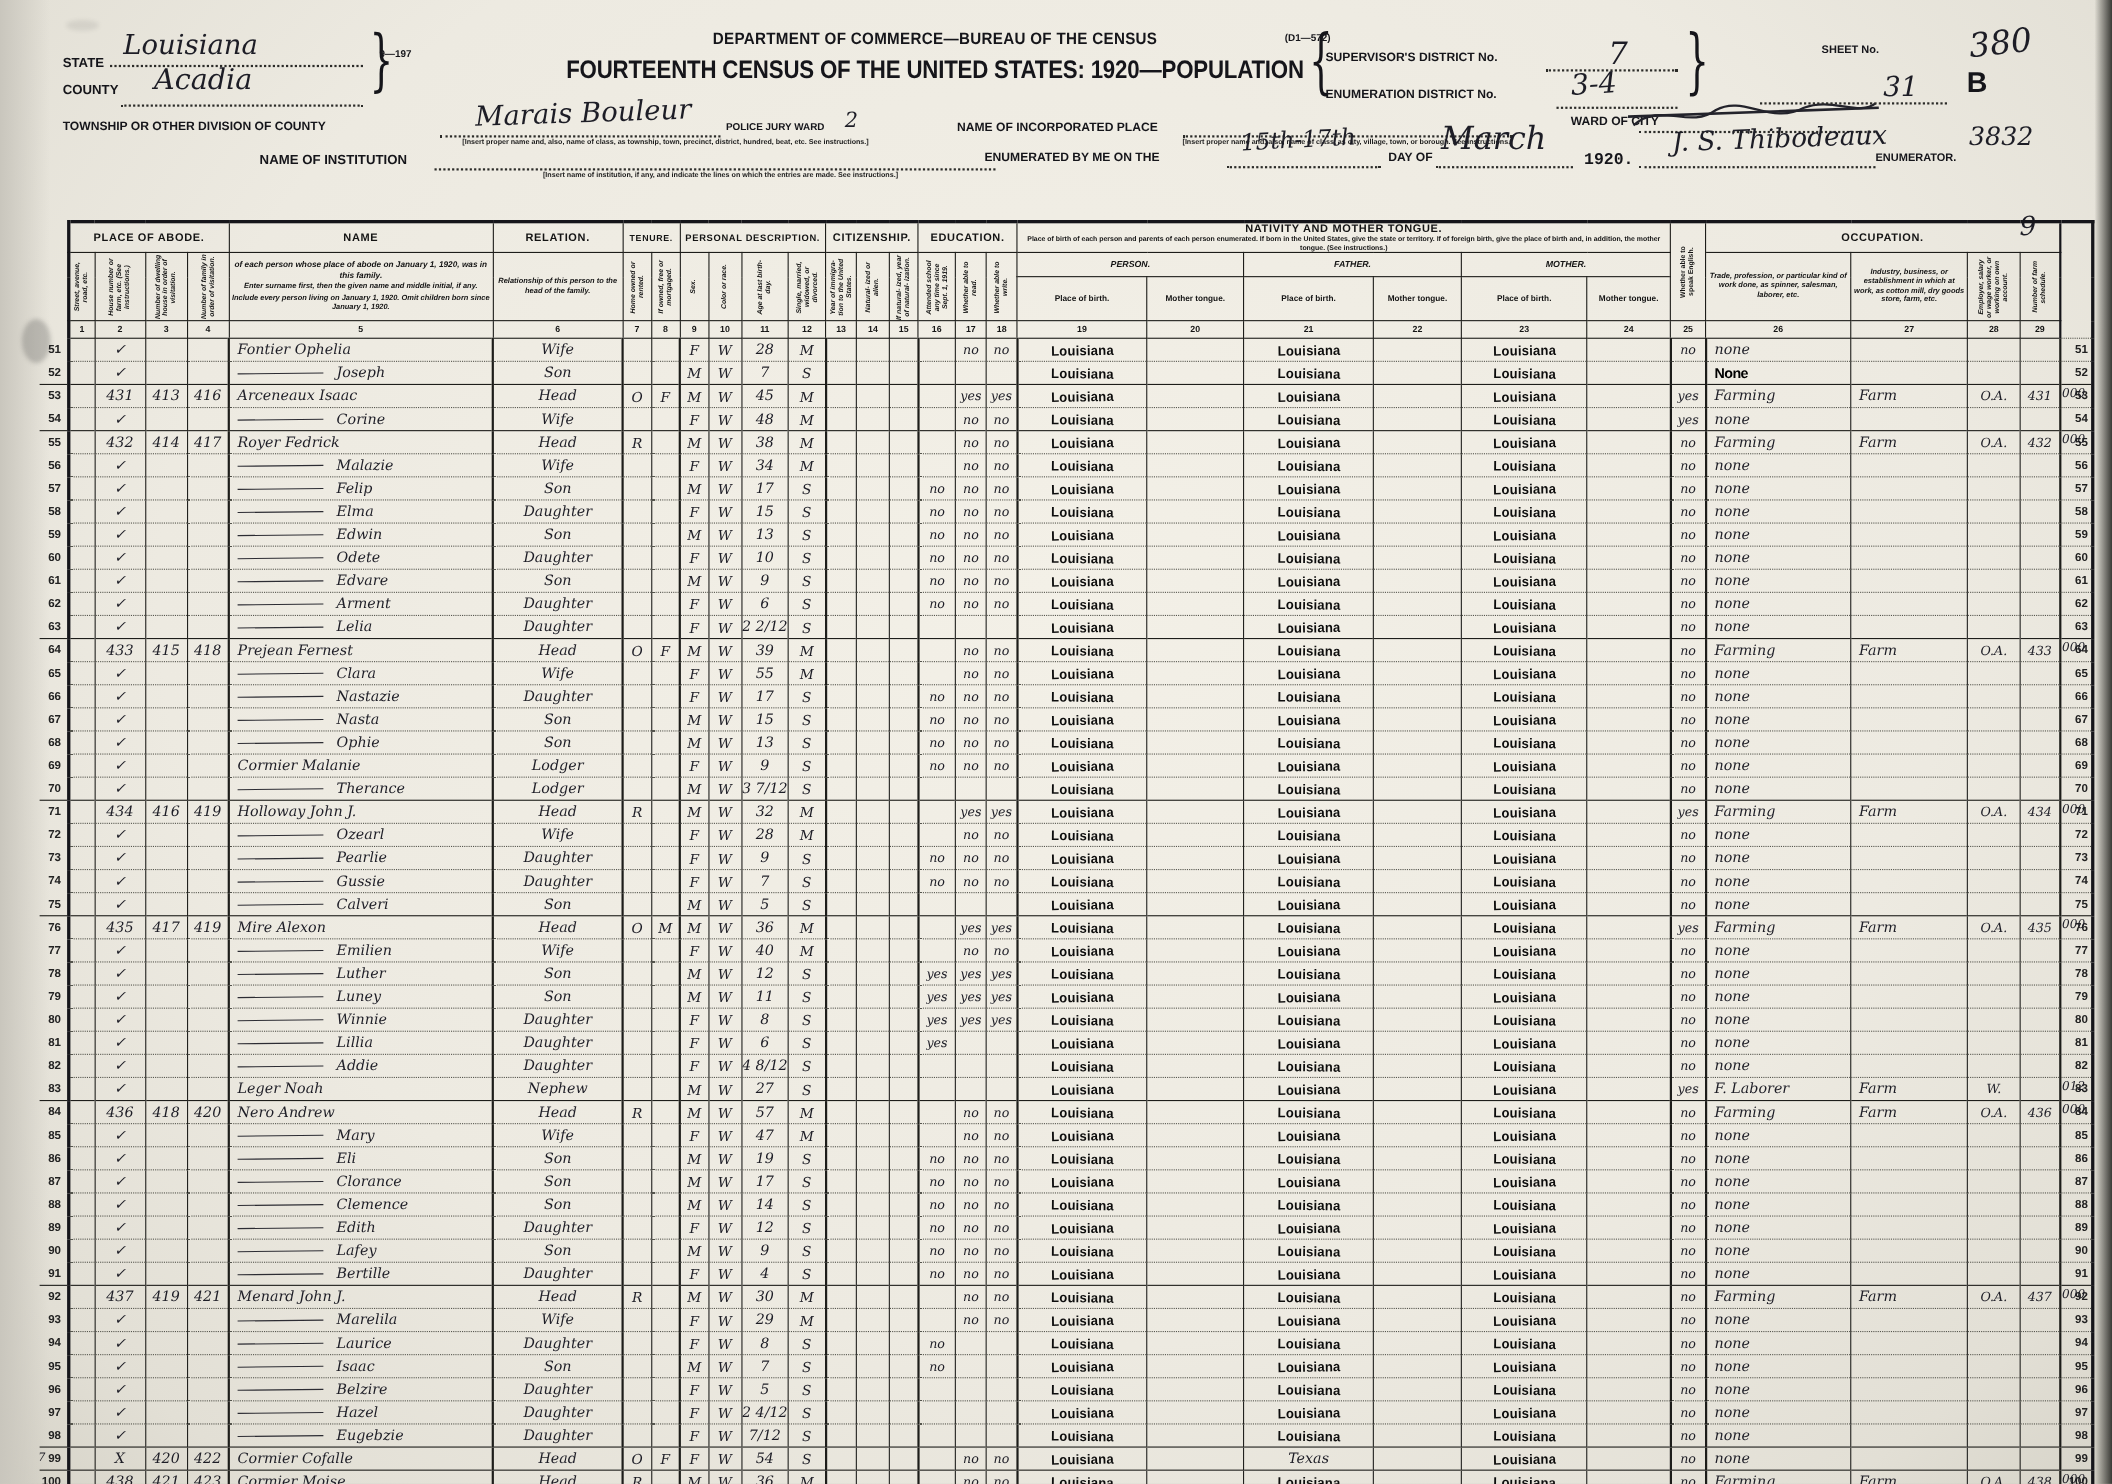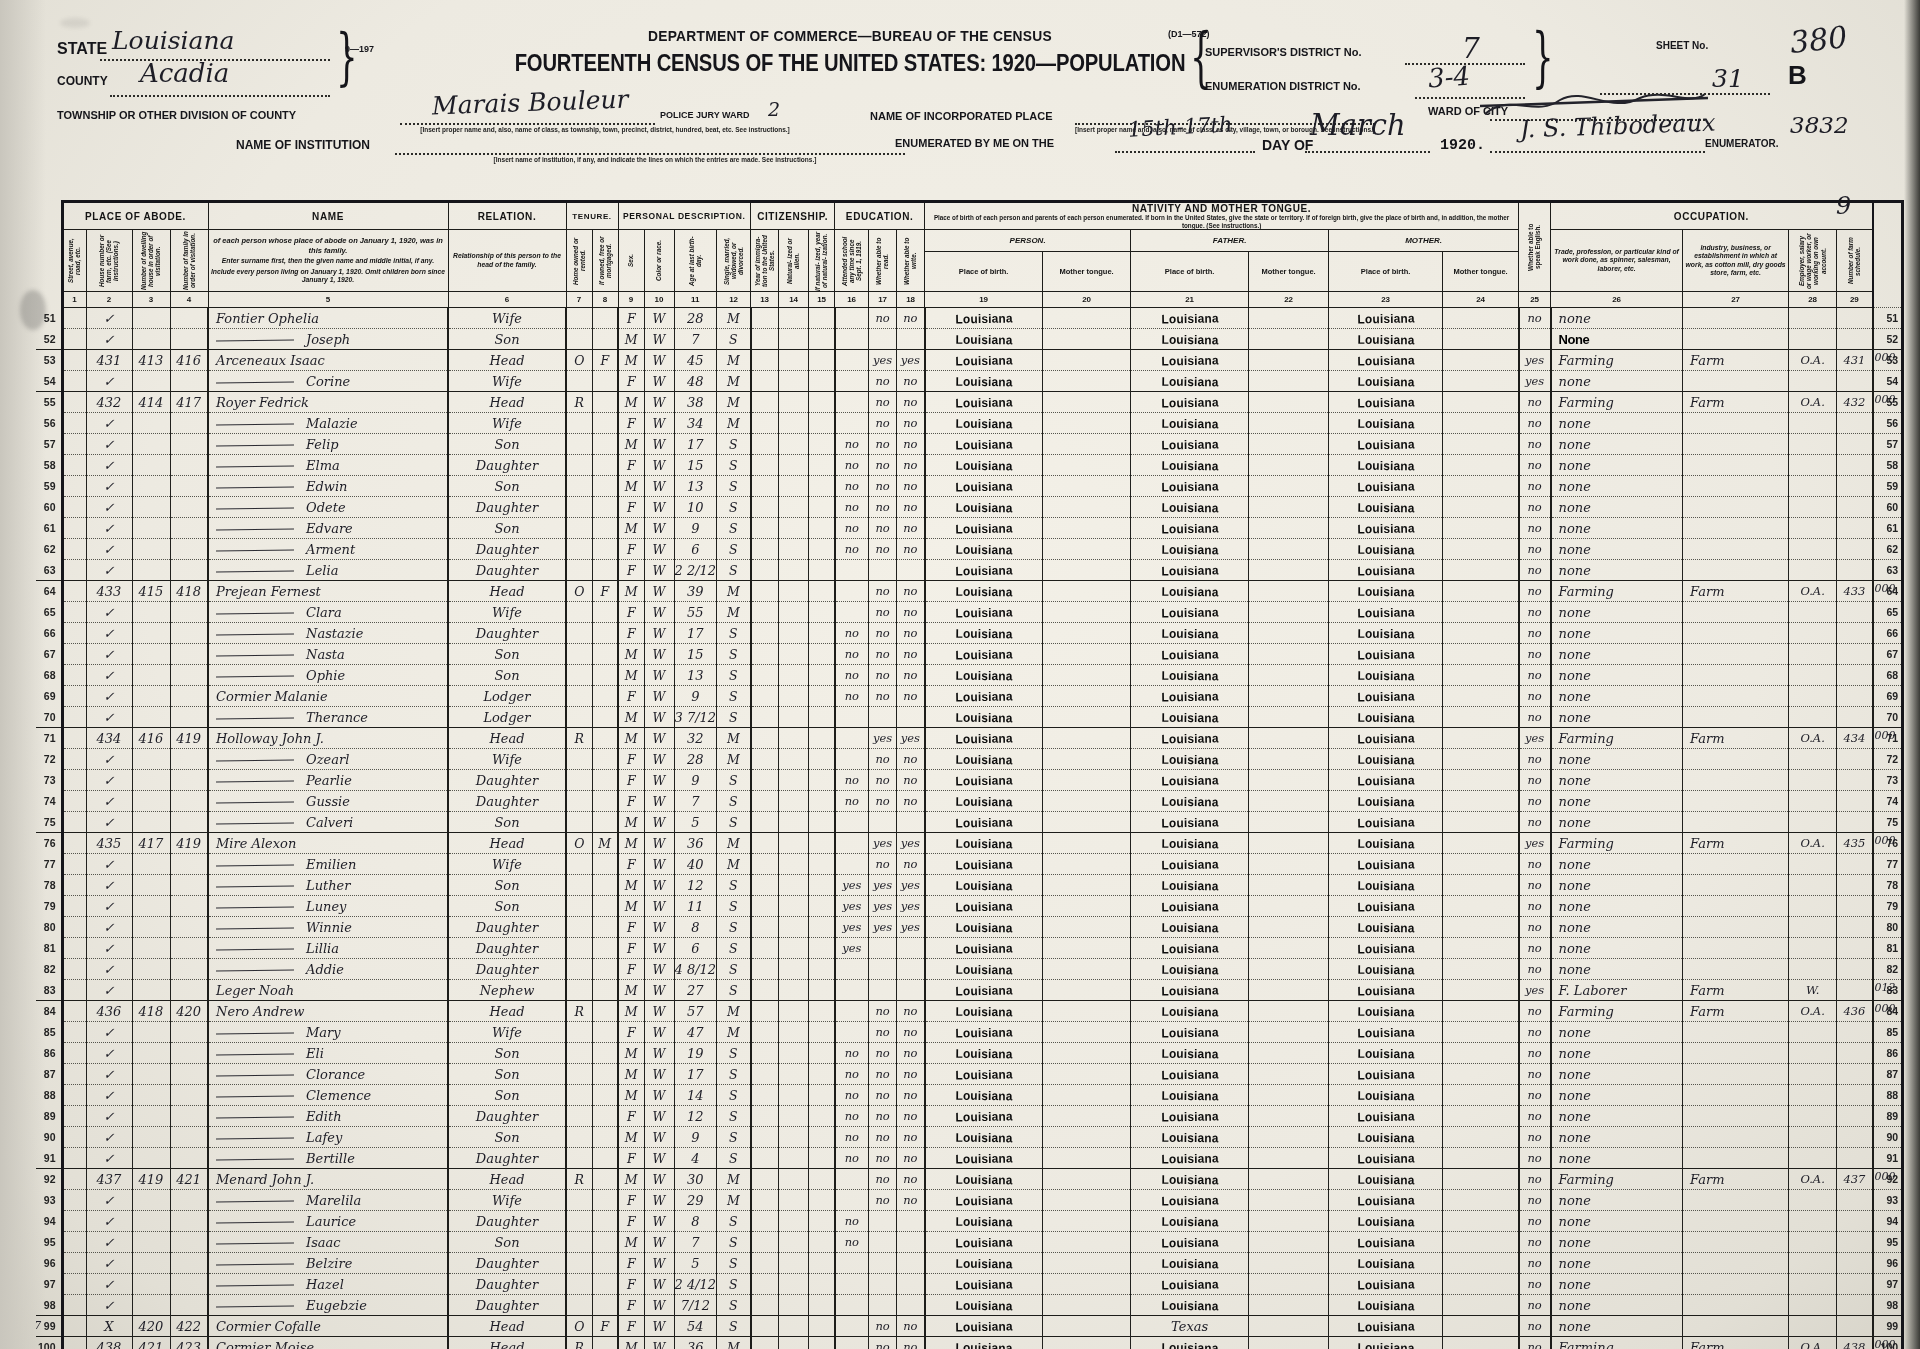--- a/index.html
+++ b/index.html
@@ -76,21 +76,21 @@
   <div class="edge-left"></div>
   <div class="edge-right"></div>
   <div class="smudge" style="left:20px;top:290px;width:26px;height:40px;"></div>
   <div class="smudge" style="left:60px;top:18px;width:30px;height:10px;opacity:.4;"></div>
 
   <div class="pr b" style="left:345px;top:44px;font-size:9px;">9—197</div>
   <div class="pr b" style="left:540px;top:27px;width:620px;text-align:center;font-size:15px;letter-spacing:.3px;transform:scaleX(.92);">DEPARTMENT OF COMMERCE—BUREAU OF THE CENSUS</div>
   <div class="pr b" style="left:1168px;top:29px;font-size:9px;">(D1—572)</div>
   <div class="pr b" style="left:430px;top:50px;width:840px;text-align:center;font-size:23px;letter-spacing:-.2px;transform:scaleX(.88);">FOURTEENTH CENSUS OF THE UNITED STATES: 1920—POPULATION</div>
 
-  <div class="pr b" style="left:57px;top:40px;font-size:16px;">STATE</div>
+  <div class="pr b" style="left:57px;top:50px;font-size:12px;">STATE</div>
   <div class="hw hwp" style="left:112px;top:26px;font-size:25px;">Louisiana</div>
   <div class="dots" style="left:100px;top:58px;width:230px;"></div>
   <div class="pr b" style="left:57px;top:74px;font-size:12px;">COUNTY</div>
   <div class="hw hwp" style="left:140px;top:58px;font-size:26px;">Acadia</div>
   <div class="dots" style="left:110px;top:94px;width:220px;"></div>
   <div class="pr" style="left:336px;top:36px;font-size:34px;transform:scaleY(1.8);font-family:'DejaVu Serif',serif;">}</div>
 
   <div class="pr b" style="left:57px;top:109px;font-size:11px;">TOWNSHIP OR OTHER DIVISION OF COUNTY</div>
   <div class="hw hwp" style="left:432px;top:88px;font-size:25px;transform:rotate(-2deg);">Marais Bouleur</div>
   <div class="dots" style="left:400px;top:122px;width:255px;"></div>
@@ -108,21 +108,21 @@
     <line x1="0" y1="22" x2="228" y2="14" stroke="#23232b" stroke-width="2.4"></line>
   </svg>
 
   <div class="pr b" style="left:236px;top:138px;font-size:12px;">NAME OF INSTITUTION</div>
   <div class="dots" style="left:395px;top:152px;width:510px;"></div>
   <div class="note" style="left:430px;top:156px;width:450px;">[Insert name of institution, if any, and indicate the lines on which the entries are made.   See instructions.]</div>
 
   <div class="pr b" style="left:895px;top:137px;font-size:11px;">ENUMERATED BY ME ON THE</div>
   <div class="hw hwp" style="left:1128px;top:115px;font-size:21px;transform:rotate(-3deg);">15th-17th</div>
   <div class="dots" style="left:1115px;top:150px;width:140px;"></div>
-  <div class="pr b" style="left:1262px;top:137px;font-size:14px;">DAY OF</div>
+  <div class="pr b" style="left:1262px;top:137px;font-size:11px;">DAY OF</div>
   <div class="hw hwp" style="left:1310px;top:108px;font-size:29px;">March</div>
   <div class="dots" style="left:1305px;top:150px;width:125px;"></div>
   <div class="pr b" style="left:1440px;top:137px;font-size:15px;font-family:Liberation Mono, monospace;">1920.</div>
   <div class="hw hwp" style="left:1520px;top:112px;font-size:24px;transform:rotate(-2deg);">J. S. Thibodeaux</div>
   <div class="dots" style="left:1490px;top:150px;width:215px;"></div>
   <div class="pr b" style="left:1705px;top:138px;font-size:10px;">ENUMERATOR.</div>
   <div class="hw hwp" style="left:1790px;top:112px;font-size:23px;">3832</div>
 
   <div class="pr" style="left:1190px;top:36px;font-size:34px;transform:scaleY(1.9);font-family:'DejaVu Serif',serif;">{</div>
   <div class="pr b" style="left:1205px;top:46px;font-size:11px;">SUPERVISOR'S DISTRICT No.</div>

